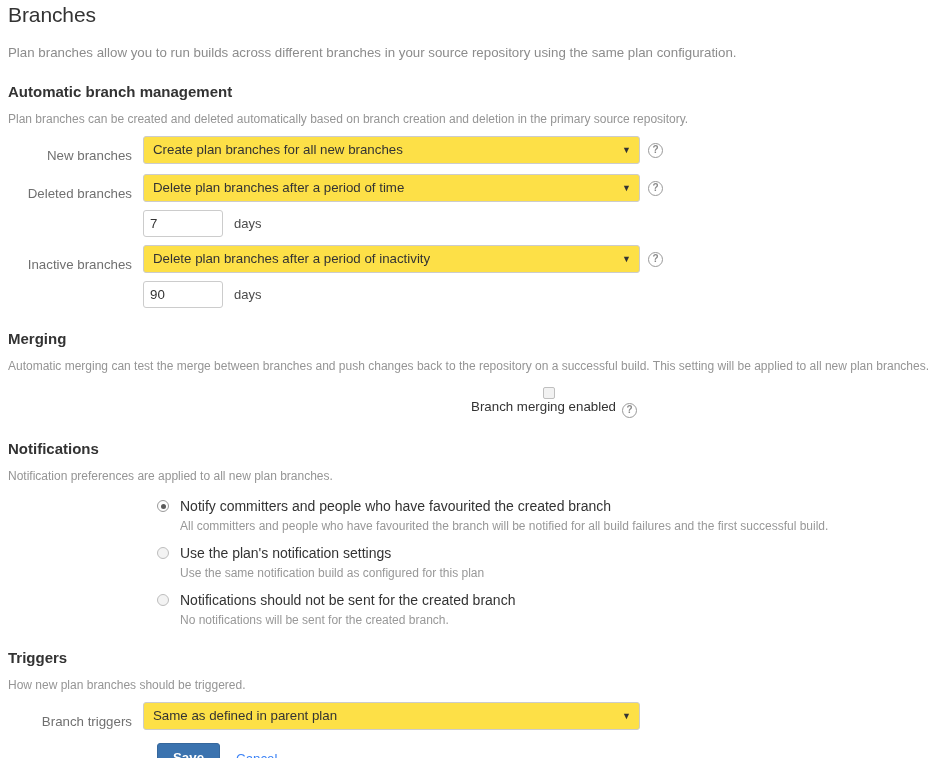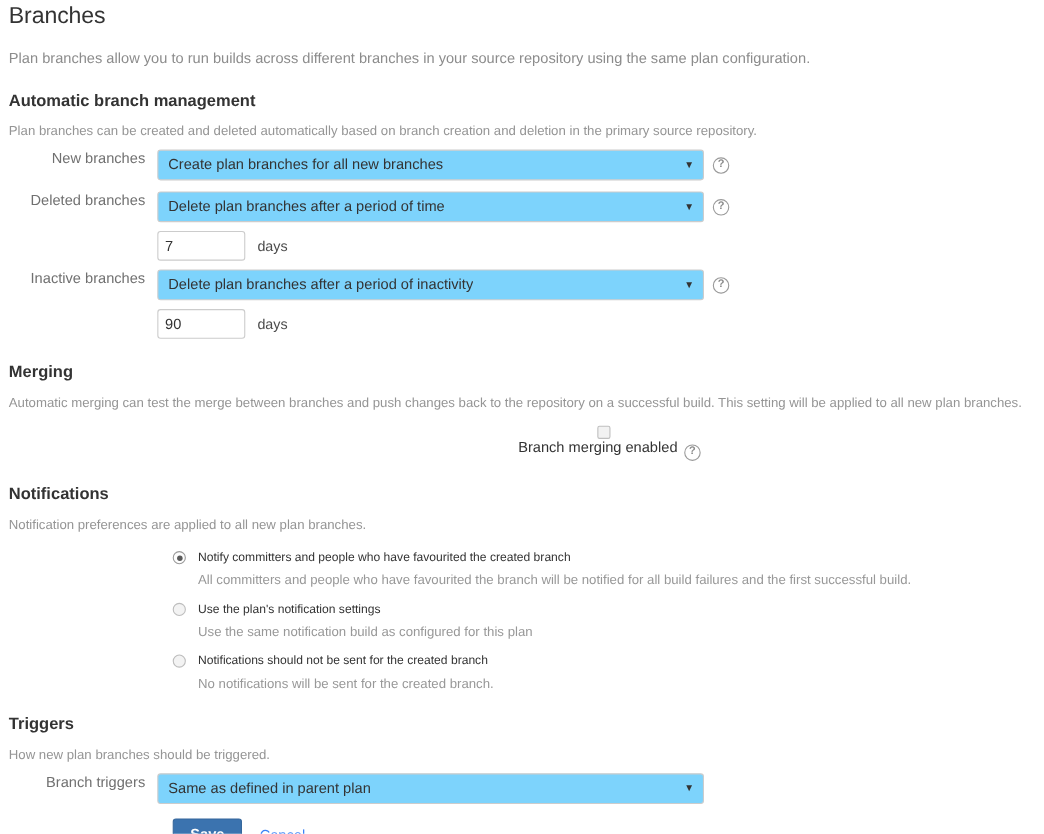--- a/index.html
+++ b/index.html
@@ -35,40 +35,40 @@
     line-height: 18px;
   }
   p.section-desc {
     font-size: 12px;
     color: #959595;
     margin: 11px 0 0 0;
     line-height: 14px;
   }
 
   
-  .frow { display: flex; align-items: flex-start; margin-top: 10px; }
+  .frow { display: flex; align-items: flex-end; margin-top: 10px; }
   .frow.tight { margin-top: 8px; }
   .flabel {
     width: 135px;
     text-align: right;
     padding-right: 11px;
     font-size: 13.3px;
     color: #707070;
     flex: 0 0 135px;
     line-height: 16px;
   }
   .fctl { display: flex; align-items: center; }
 
   .select {
     position: relative;
     width: 497px;
     height: 28px;
     border: 1px solid #cccccc;
     border-radius: 3px;
-    background: #7dd3fc;
+    background: #fde047;
     font-size: 13.3px;
     color: #333333;
     display: flex;
     align-items: center;
     padding: 0 22px 0 9px;
     line-height: 16px;
     cursor: default;
   }
   .select .caret {
     position: absolute;
@@ -144,21 +144,21 @@
   }
   .radio.checked { border-color: #9a9a9a; background: #fdfdfd; }
   .radio.checked::after {
     content: "";
     position: absolute;
     left: 2.5px; top: 2.5px;
     width: 5px; height: 5px;
     border-radius: 50%;
     background: #5a5a5a;
   }
-  .radio-label { margin-left: 11px; font-size: 11px; color: #333333; line-height: 18px; }
+  .radio-label { margin-left: 11px; font-size: 14px; color: #333333; line-height: 18px; }
   .radio-help { margin-left: 23px; margin-top: 4px; font-size: 12px; color: #989898; line-height: 14px; }
   .radio-item + .radio-item { margin-top: 11px; }
 
   
   .btnrow { display: flex; align-items: center; margin-top: 13px; padding-left: 149px; }
   .btn-save {
     background: #3b73af;
     color: #ffffff;
     border: 1px solid #36679c;
     border-radius: 3px;

